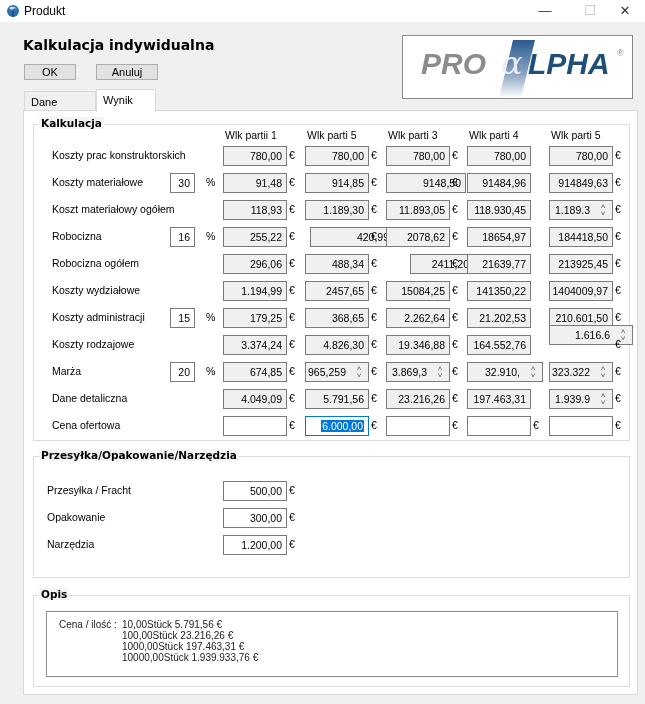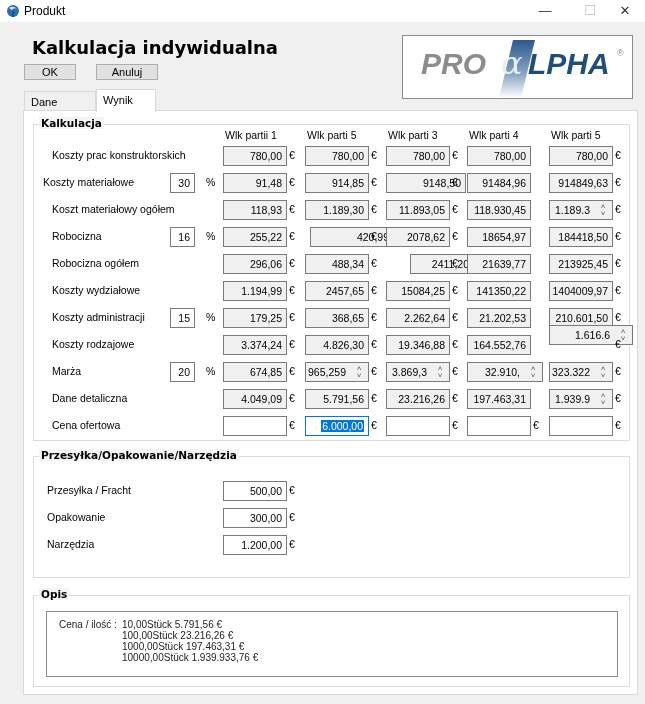--- a/index.html
+++ b/index.html
@@ -12,22 +12,22 @@
     position: relative;
   }
   .titlebar {
     position: absolute; left: 0; top: 0; width: 645px; height: 22px;
     background: #ffffff;
   }
   .titlebar .app-icon { position: absolute; left: 6px; top: 4px; width: 14px; height: 14px; }
   .titlebar .title { position: absolute; left: 24px; top: 4px; font-size: 12px; }
   .titlebar .wbtn { position: absolute; top: 0; width: 40px; height: 22px; text-align: center; line-height: 22px; color: #333; font-size: 13px; }
   .heading {
-    position: absolute; left: 32px; top: 37px;
-    font-family: "DejaVu Sans", sans-serif; font-weight: bold; font-size: 18px;
+    position: absolute; left: 23px; top: 37px;
+    font-family: "DejaVu Sans", sans-serif; font-weight: bold; font-size: 14px;
   }
   .btn {
     position: absolute; height: 16px; background: #e1e1e1; border: 1px solid #adadad;
     font-size: 11px; text-align: center; line-height: 14px;
   }
   .logo {
     position: absolute; left: 402px; top: 35px; width: 231px; height: 64px;
     background: #fff; border: 1px solid #8a8a8a;
   }
   .tab {
@@ -124,21 +124,21 @@
         <span class="lbl" style="left:18px;top:24px;">Koszty prac konstruktorskich</span>
         <div class="field" style="left:189px;top:21px;width:64px;">780,00</div>
         <span class="cur" style="left:255px;top:24px;">€</span>
         <div class="field" style="left:271px;top:21px;width:64px;">780,00</div>
         <span class="cur" style="left:337px;top:24px;">€</span>
         <div class="field" style="left:352px;top:21px;width:64px;">780,00</div>
         <span class="cur" style="left:418px;top:24px;">€</span>
         <div class="field" style="left:433px;top:21px;width:64px;">780,00</div>
         <div class="field" style="left:515px;top:21px;width:64px;">780,00</div>
         <span class="cur" style="left:581px;top:24px;">€</span>
-        <span class="lbl" style="left:9px;top:51px;text-align:right;">Koszty materiałowe</span>
+        <span class="lbl" style="left:18px;top:51px;text-align:right;">Koszty materiałowe</span>
         <div class="pct-input" style="left:136px;top:48px;">30</div>
         <span class="lbl" style="left:172px;top:51px;">%</span>
         <div class="field" style="left:189px;top:48px;width:64px;">91,48</div>
         <span class="cur" style="left:255px;top:51px;">€</span>
         <div class="field" style="left:271px;top:48px;width:64px;">914,85</div>
         <span class="cur" style="left:337px;top:51px;">€</span>
         <div class="field" style="left:352px;top:48px;width:80px;">9148,50</div>
         <span class="cur" style="left:418px;top:51px;">€</span>
         <div class="field" style="left:433px;top:48px;width:64px;">91484,96</div>
         <div class="field" style="left:515px;top:48px;width:64px;">914849,63</div>

